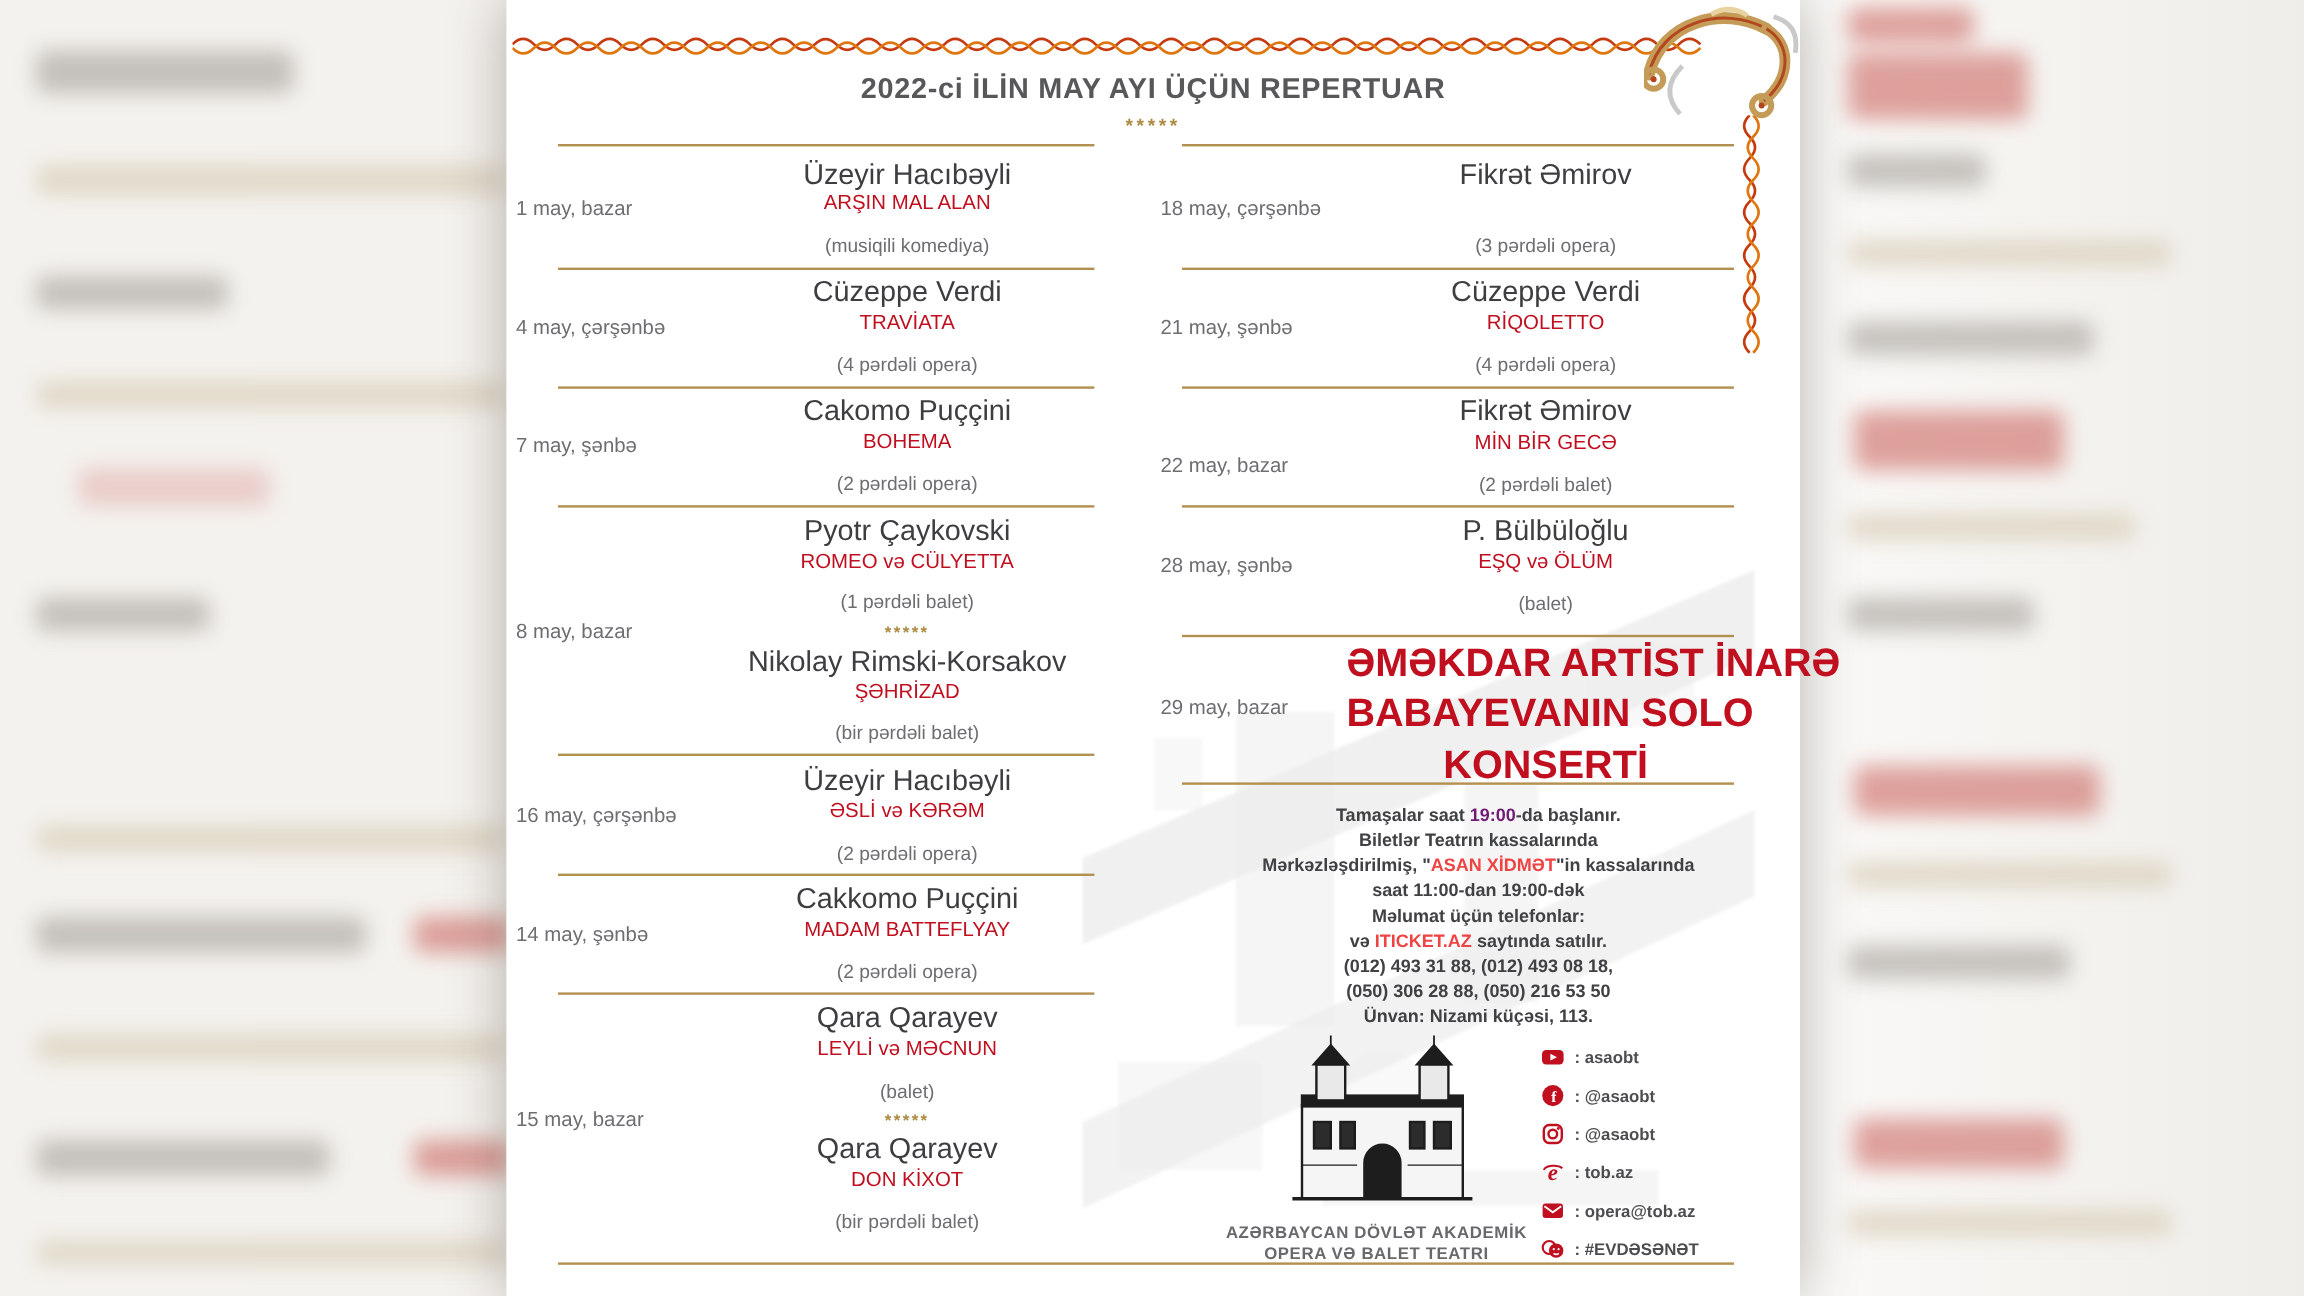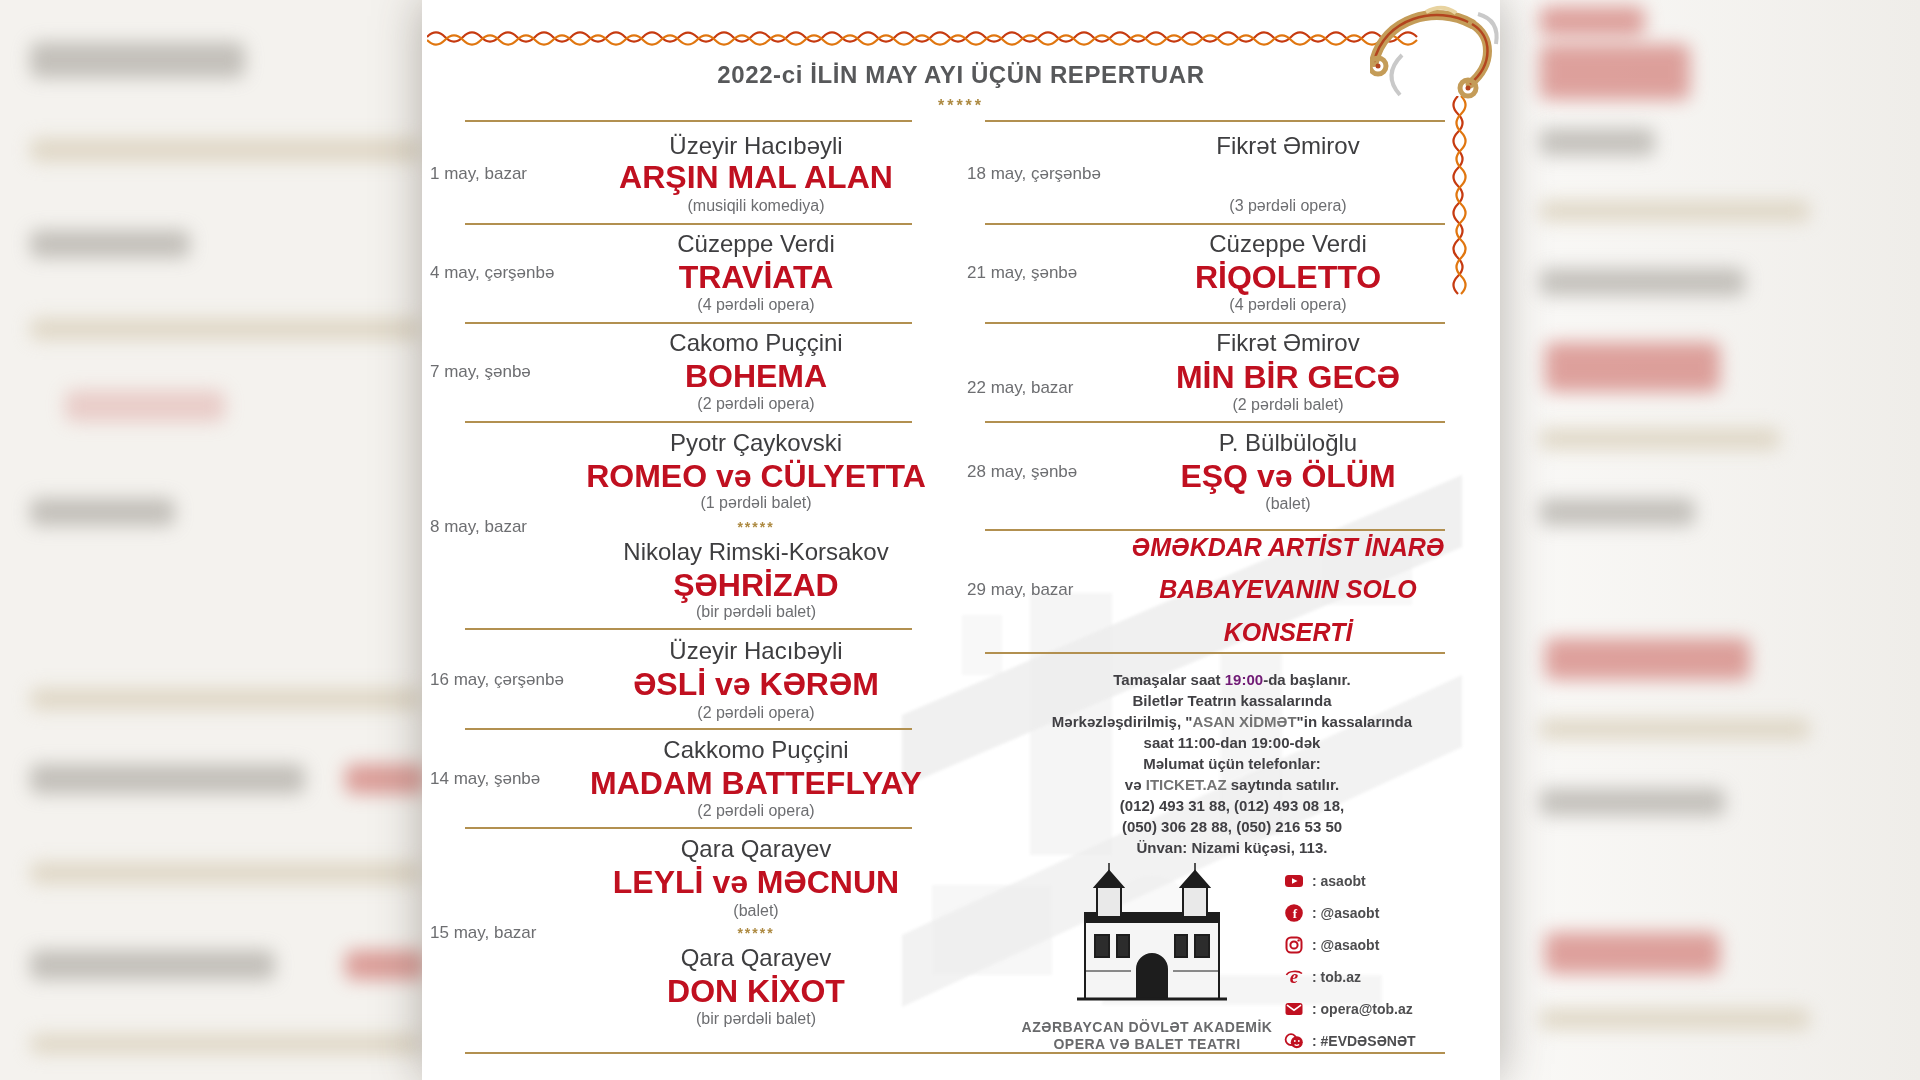--- a/index.html
+++ b/index.html
@@ -35,31 +35,31 @@
   .rule.l{left:43px;width:447px;}
   .rule.r{left:563px;width:460px;}
   .date{
     left:8px;width:220px;height:20px;
     font-size:17px;color:#6d6e71;white-space:nowrap;
   }
   .date.rcol{left:545px;}
   .lbox{left:150px;width:368px;text-align:center;white-space:nowrap;}
   .rbox{left:700px;width:332px;text-align:center;white-space:nowrap;}
   .composer{font-size:24px;color:#3e3e40;height:22px;}
-  .stitle{font-size:32px;font-weight:bold;color:#c01020;height:30px;}
+  .stitle{font-size:17px;font-weight:normal;color:#c01020;height:30px;}
   .note{font-size:16px;color:#6d6e71;height:20px;}
   .ministars{font-size:14px;font-weight:bold;color:#ad8a42;letter-spacing:2px;height:16px;}
-  .solo-line{font-size:25px;font-weight:bold;color:#c01020;height:32px;font-style:italic;}
+  .solo-line{font-size:33px;font-weight:bold;color:#c01020;height:32px;}
   
   #info-block{
     left:600px;top:669px;width:420px;text-align:center;
     font-size:15px;font-weight:bold;color:#414044;line-height:21px;
   }
   #info-block .red{color:#701a75;}
-  #info-block .gray{color:#737373;}
+  #info-block .gray{color:#ef4444;}
   
   #social-list{left:862px;top:869px;width:200px;}
   .social-row{display:flex;align-items:center;height:24px;margin-bottom:8px;}
   .social-row svg{width:20px;height:20px;flex:0 0 20px;margin-right:8px;}
   .social-label{font-size:14px;font-weight:bold;color:#4d4d4f;white-space:nowrap;}
   
   #footer-org{
     left:570px;top:1019px;width:310px;text-align:center;
     font-size:14px;font-weight:bold;color:#68696b;letter-spacing:.5px;line-height:17px;
   }

